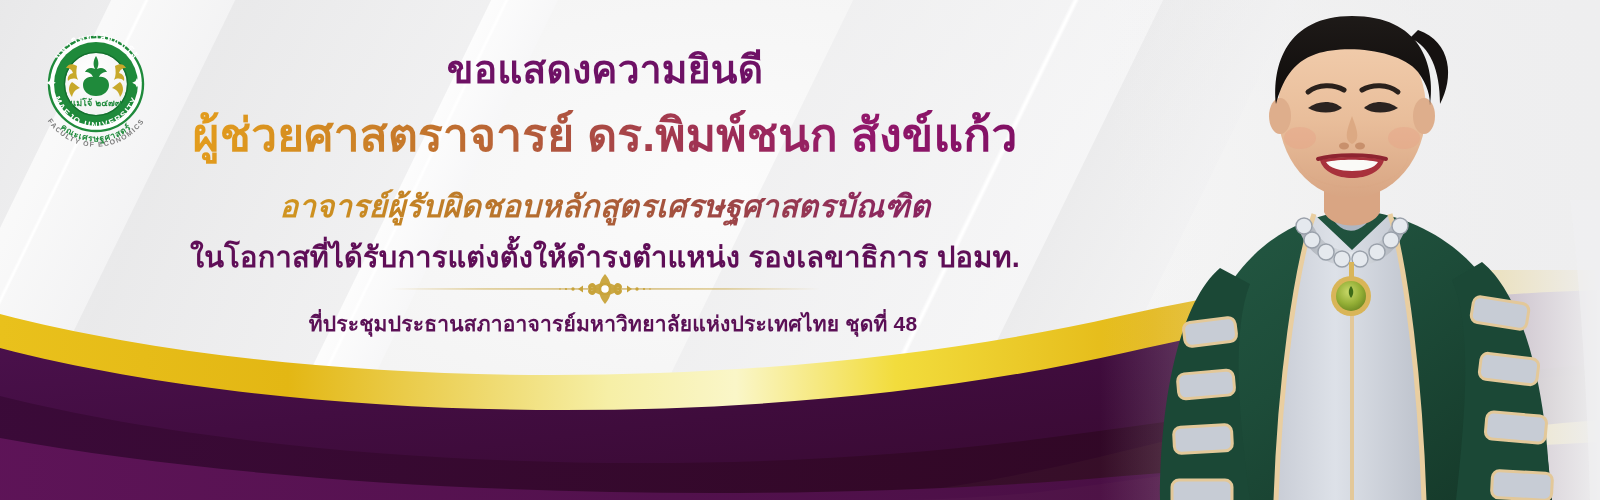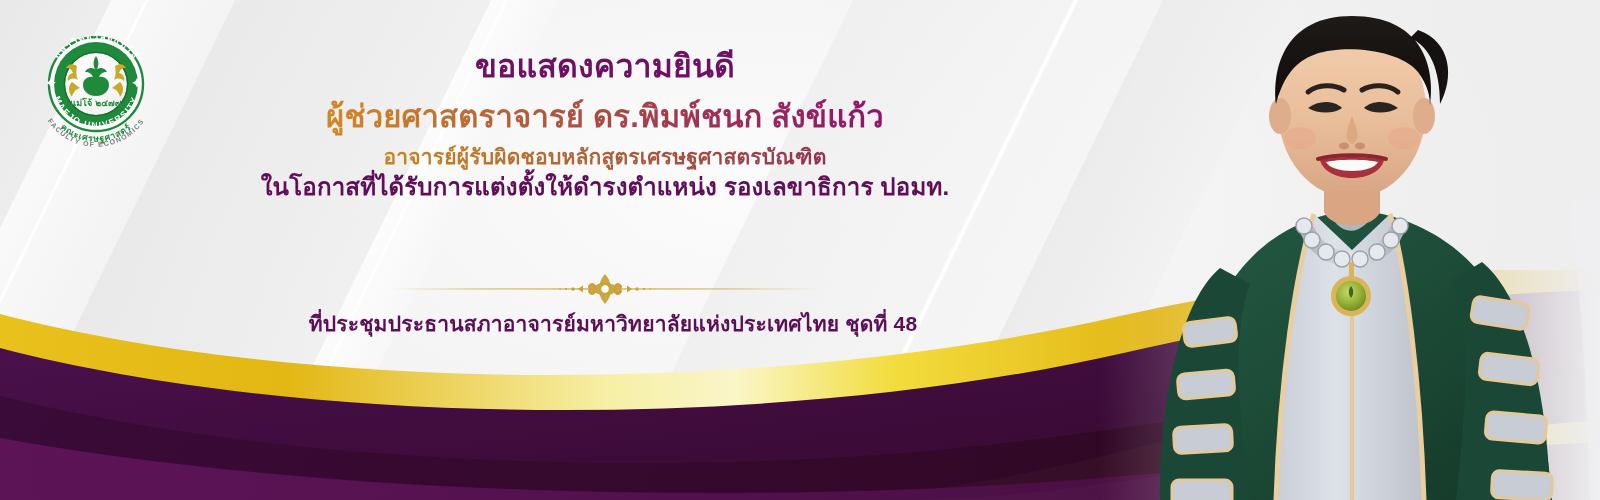--- a/index.html
+++ b/index.html
@@ -87,60 +87,62 @@
     top: 46px;
     width: 910px;
     text-align: center;
   }
   .line {
     white-space: nowrap;
     font-weight: 700;
     letter-spacing: .2px;
   }
   .l-congrats {
-    font-size: 32px;
+    font-size: 39px;
     color: #6E1165;
     line-height: 1.25;
     margin-bottom: 12px;
     text-shadow: 0 1px 0 rgba(255,255,255,.6);
   }
   .l-name {
-    font-size: 31px;
+    font-size: 46px;
     line-height: 1.24;
     background-image: linear-gradient(95deg,
         #E8A21B 0%,
         #D9921F 14%,
         #C4762C 30%,
         #AE5240 46%,
         #9E2F55 62%,
         #92176A 78%,
         #7C0E63 100%);
     -webkit-background-clip: text;
     background-clip: text;
     color: transparent;
     -webkit-text-fill-color: transparent;
-    margin-bottom: 7px;
+    margin-bottom: 23px;
   }
   .l-role {
-    font-size: 21px;
+    font-size: 31px;
     line-height: 1.3;
     background-image: linear-gradient(95deg,
         #D9A326 0%,
         #CE911F 18%,
         #B9752C 38%,
         #A3503F 58%,
         #8E2A5B 78%,
         #7C1466 100%);
     -webkit-background-clip: text;
     background-clip: text;
     color: transparent;
     -webkit-text-fill-color: transparent;
+    margin-bottom: 11px;
+    font-style: italic;
   }
   .l-appointment {
-    font-size: 24px;
+    font-size: 29px;
     line-height: 1.35;
     color: #5F0E57;
   }
 
   
   .ornament {
     position: absolute;
     left: 390px;
     top: 272px;
     width: 430px;

